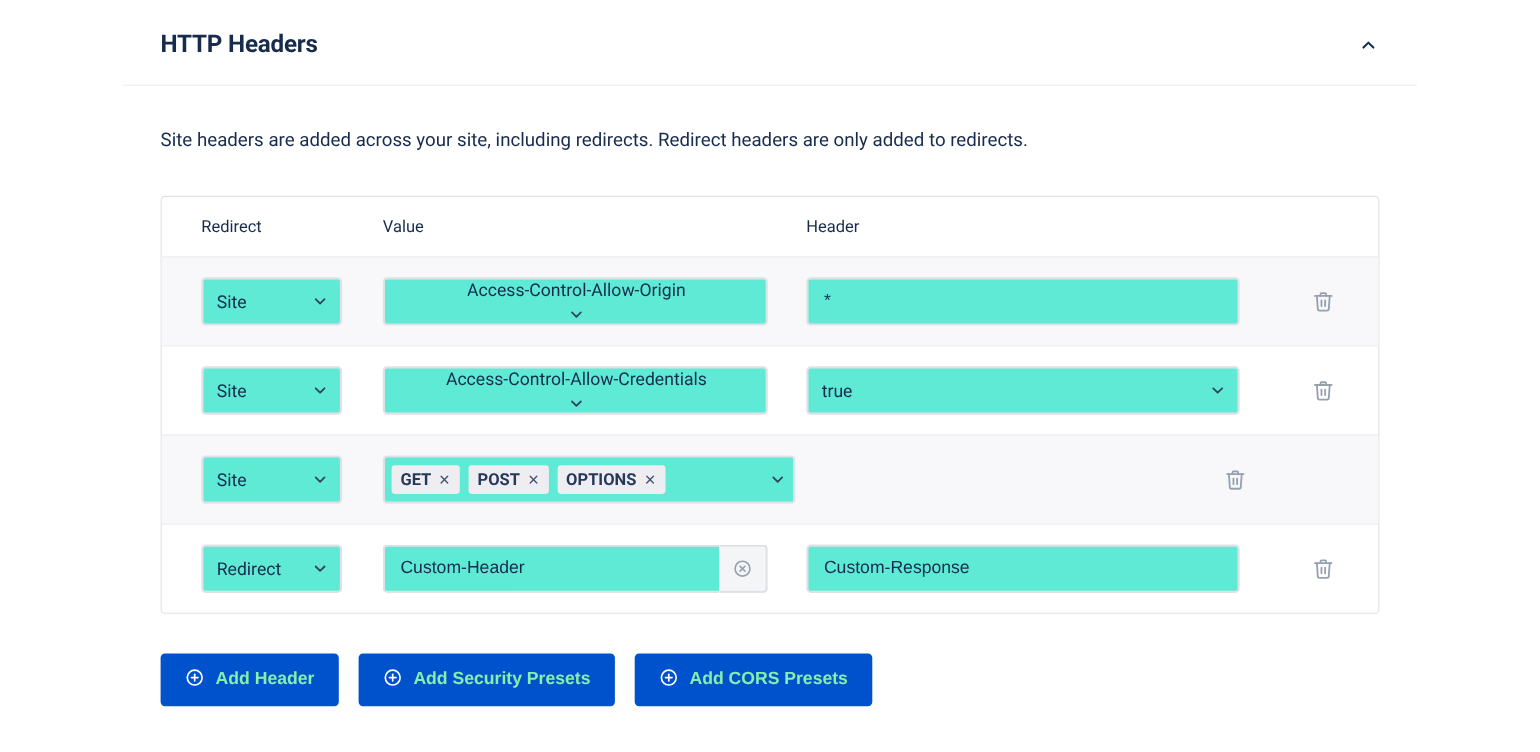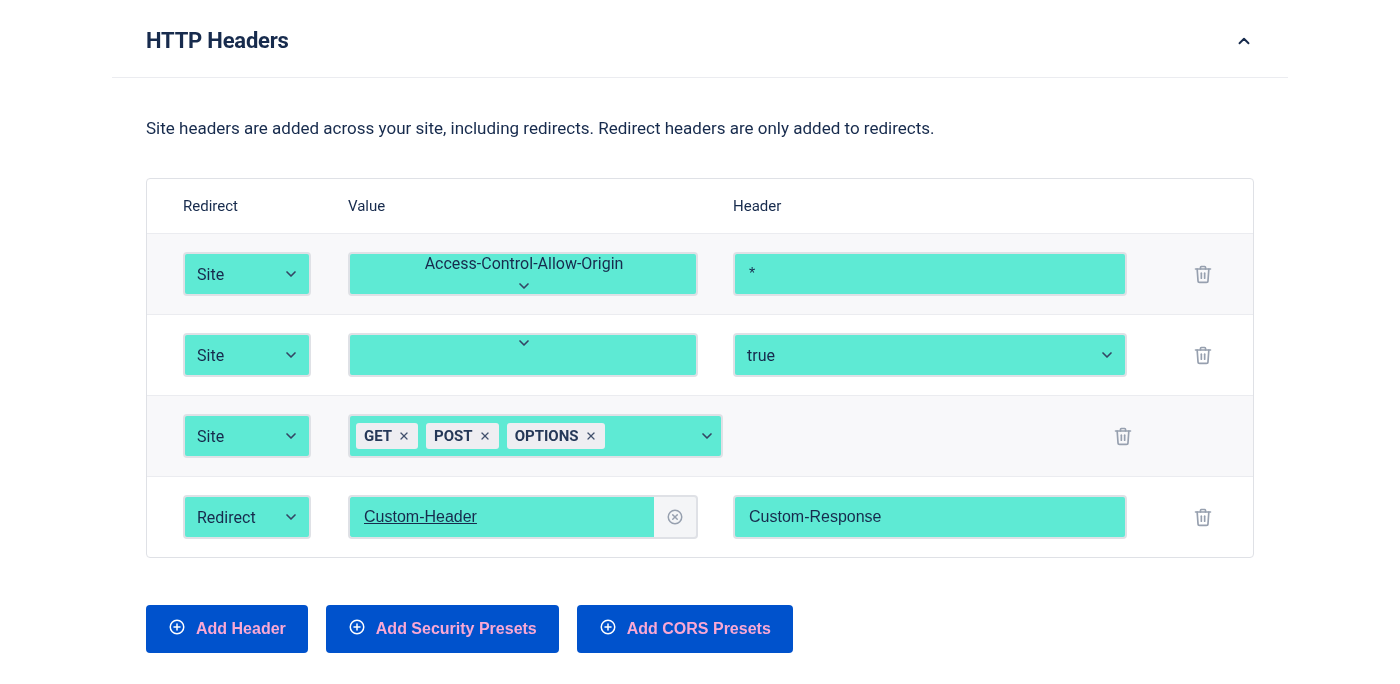--- a/index.html
+++ b/index.html
@@ -87,21 +87,21 @@
     border: 0; outline: 0; width: 100%; height: 100%;
     padding: 0 14px; font-size: 16px; color: #172B4D; background: transparent;
   }
   .value-col { padding-right: 10px; }
   .value-col .input-wrap,
   .value-col .select,
   .value-col .tags-wrap { width: 100%; }
 
   
   .input-with-btn { display:flex; }
-  .input-with-btn .input-wrap { flex:1; border-right:0; border-top-right-radius:0; border-bottom-right-radius:0;text-decoration:underline; }
+  .input-with-btn .input-wrap { flex:1; border-right:0; border-top-right-radius:0; border-bottom-right-radius:0; }
   .clear-btn {
     width: 44px; height:44px;
     border: 2px solid #dfe1e6; border-left:0;
     background: #f4f5f7;
     border-top-right-radius:4px; border-bottom-right-radius:4px;
     display:inline-flex; align-items:center; justify-content:center;
     cursor:pointer;
   }
   .clear-btn svg { stroke:#97A0AF; }
 
@@ -122,23 +122,23 @@
 
   
   .trash-cell { display:flex; justify-content:flex-end; }
   .trash { width:28px; height:28px; display:inline-flex; align-items:center; justify-content:center; cursor:pointer; }
   .trash svg { stroke:#97A0AF; }
 
   
   .buttons { display:flex; gap:18px; padding: 24px 34px 26px 34px; }
   .btn {
     display:inline-flex; align-items:center; gap:10px;
-    background:#0052CC; color:#f9a8d4; font-weight:700;
+    background:#0052CC; color:#86efac; font-weight:700;
     border:0; border-radius:4px; padding: 0 22px; height:48px;
-    font-size:16px; cursor:pointer;margin-top:11px;
+    font-size:16px; cursor:pointer;
   }
   .btn .plus svg { stroke:#fff; }
 </style>
 </head>
 <body>
 
 <div class="page">
 
   <div class="section-header">
     <h2>HTTP Headers</h2>
@@ -206,20 +206,21 @@
             <span class="label">Site</span>
             <span class="chev-down">
               <svg width="16" height="16" viewBox="0 0 24 24" fill="none" stroke-width="2.5" stroke-linecap="round" stroke-linejoin="round">
                   <polyline points="6 9 12 15 18 9"></polyline>
                 </svg>
             </span>
           </div>
         </div>
         <div>
           <div class="select mid">
+            <span class="label">Access-Control-Allow-Credentials</span>
             <span class="chev-down">
               <svg width="16" height="16" viewBox="0 0 24 24" fill="none" stroke-width="2.5" stroke-linecap="round" stroke-linejoin="round">
                   <polyline points="6 9 12 15 18 9"></polyline>
                 </svg>
             </span>
           </div>
         </div>
         <div class="value-col">
           <div class="select">
             <span class="label">true</span>

